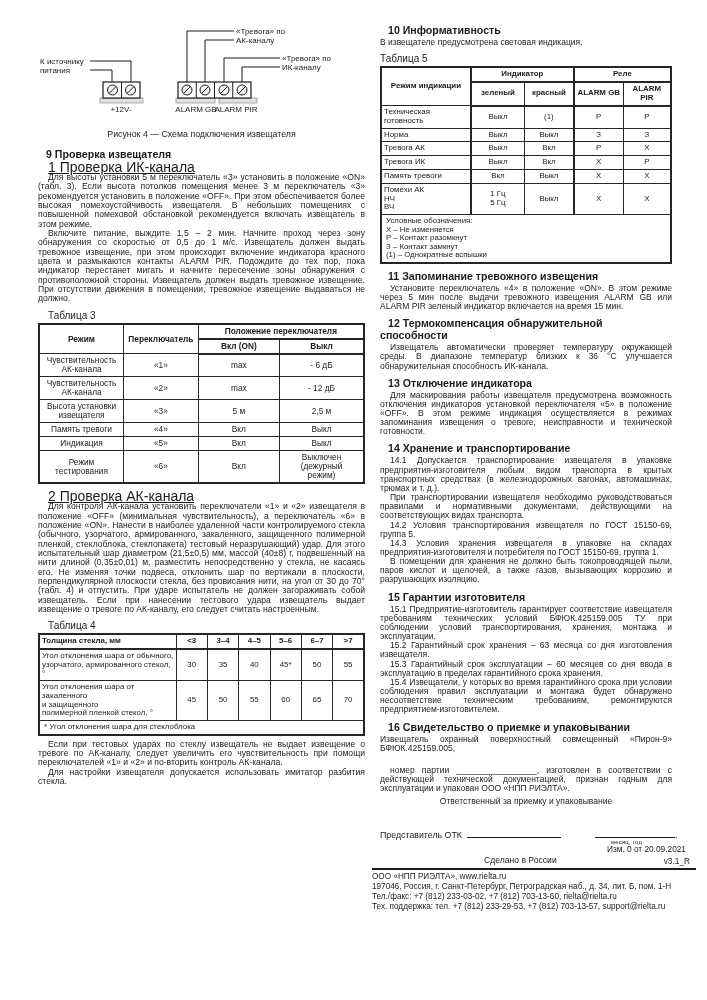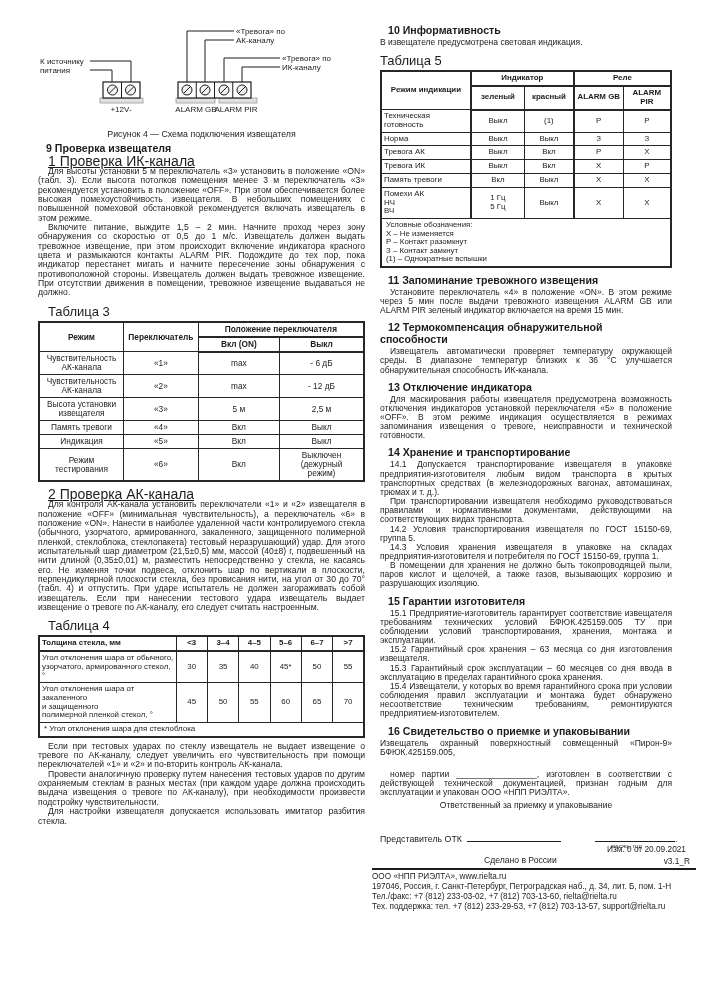--- a/index.html
+++ b/index.html
@@ -10,23 +10,23 @@
   .col-left  { position:absolute; left:38px;  top:14px; width:327px; }
   .col-right { position:absolute; left:380px; top:24px; width:292px; }
 
   p { margin:0; font-size:8.6px; line-height:9.35px; text-align:justify; text-indent:10px; }
   .col-right p { font-size:8.5px; line-height:9.15px; }
   .noind { text-indent:0; }
   .center { text-align:center; text-indent:0; }
   .pre { white-space:pre-line;margin-top:48px; }
 
   h2.sec { margin:6px 0 2px 0; font-size:10.6px; line-height:12px; font-weight:700; text-indent:8px; }
-  h2.first { margin-top:3px; }
+  h2.first { margin-top:9px; }
   .subhead { font-size:14px; line-height:10px; text-decoration:underline; margin:2px 0 1px 0; text-indent:10px; }
-  .tbl-label { font-size:13px; margin:6px 0 2px 10px; }
+  .tbl-label { font-size:10px; margin:6px 0 2px 10px; }
   .caption { font-size:8.8px; text-align:center; margin-top:3px; }
 
   table.doc-table { border-collapse:collapse; width:100%; border:2px solid #262626; margin:0; }
   .doc-table th, .doc-table td {
     border:1px solid #262626; font-size:8.3px; line-height:9px; padding:2px;
     text-align:center; vertical-align:middle; color:#1c1c1c;
   }
   .doc-table th { font-weight:700; }
   .hdr th { border-bottom:2px solid #262626; }
   .bl { border-left:2px solid #262626 !important; }
@@ -235,21 +235,20 @@
         <td>65</td>
         <td>70</td>
       </tr>
       <tr>
         <td colspan="7" class="footnote">* Угол отклонения шара для стеклоблока</td>
       </tr>
     </tbody>
       </table>
 
     <p style="margin-top:4px">Если при тестовых ударах по стеклу извещатель не выдает извещение о тревоге по АК-каналу, следует увеличить его чувствительность при помощи переключателей «1» и «2» и по-вторить контроль АК-канала.</p>
-    <p>Провести аналогичную проверку путем нанесения тестовых ударов по другим охраняемым стеклам в разных местах (при каждом ударе должна происходить выдача извещения о тревоге по АК-каналу), при необходимости произвести подстройку чувствительности.</p>
     <p>Для настройки извещателя допускается использовать имитатор разбития стекла.</p>
   </div>
 
   <div class="col-right">
     <h2 class="sec" style="margin-top:0">10 Информативность</h2>
     <p class="noind">В извещателе предусмотрена световая индикация.</p>
 
     <div class="tbl-label" style="margin-left:0">Таблица 5</div>
     <table class="doc-table" id="t5">
       <colgroup>

